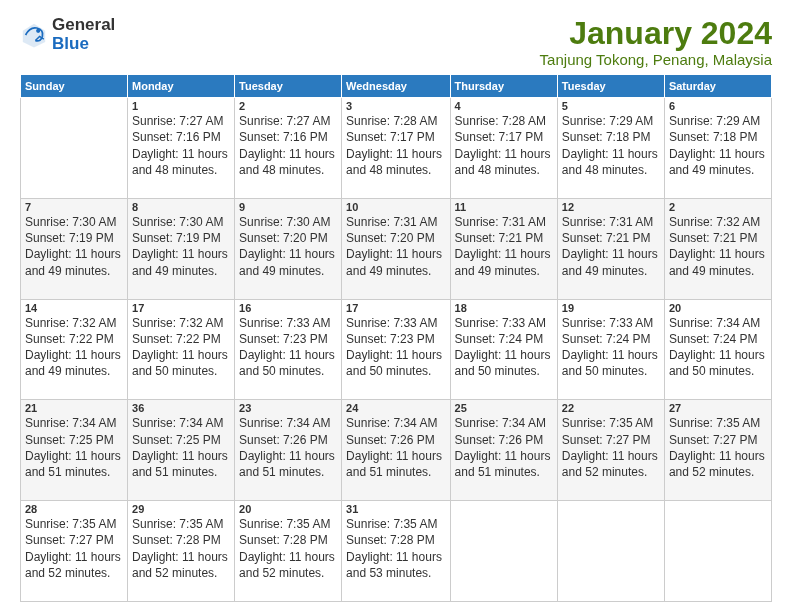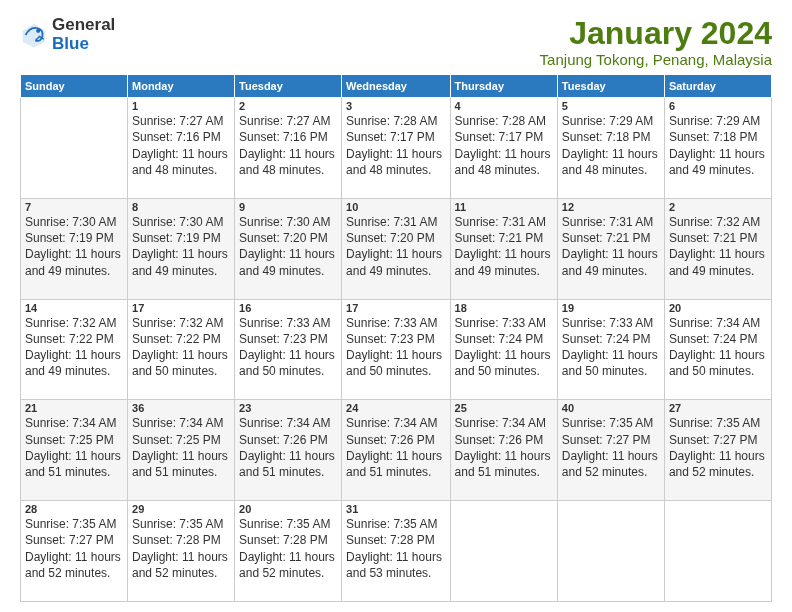--- a/index.html
+++ b/index.html
@@ -240,21 +240,21 @@
           </td>
           <td>
             <span class="day-number">24</span>
             <div class="day-info">Sunrise: 7:34 AM<br>Sunset: 7:26 PM<br>Daylight: 11 hours and 51 minutes.</div>
           </td>
           <td>
             <span class="day-number">25</span>
             <div class="day-info">Sunrise: 7:34 AM<br>Sunset: 7:26 PM<br>Daylight: 11 hours and 51 minutes.</div>
           </td>
           <td>
-            <span class="day-number">40</span>
+            <span class="day-number">22</span>
             <div class="day-info">Sunrise: 7:35 AM<br>Sunset: 7:27 PM<br>Daylight: 11 hours and 52 minutes.</div>
           </td>
           <td>
             <span class="day-number">27</span>
             <div class="day-info">Sunrise: 7:35 AM<br>Sunset: 7:27 PM<br>Daylight: 11 hours and 52 minutes.</div>
           </td>
         </tr>
         <tr>
           <td>
             <span class="day-number">28</span>

